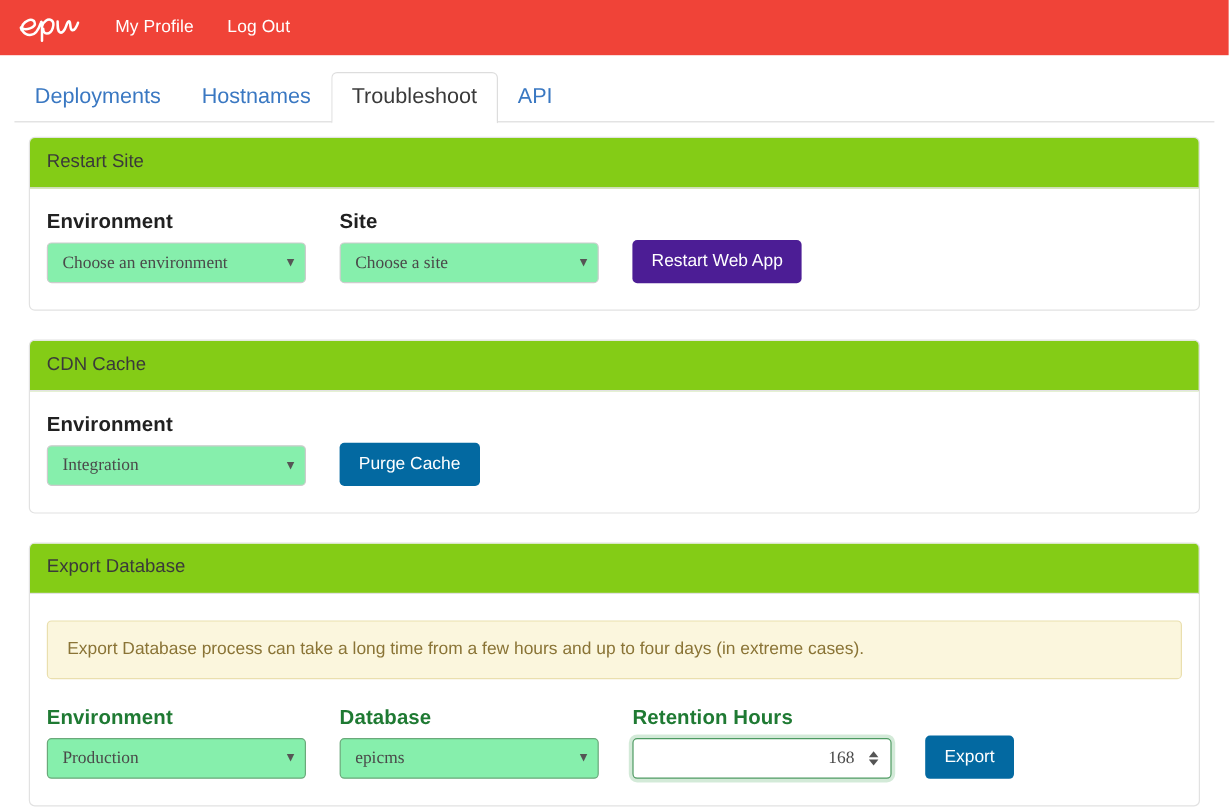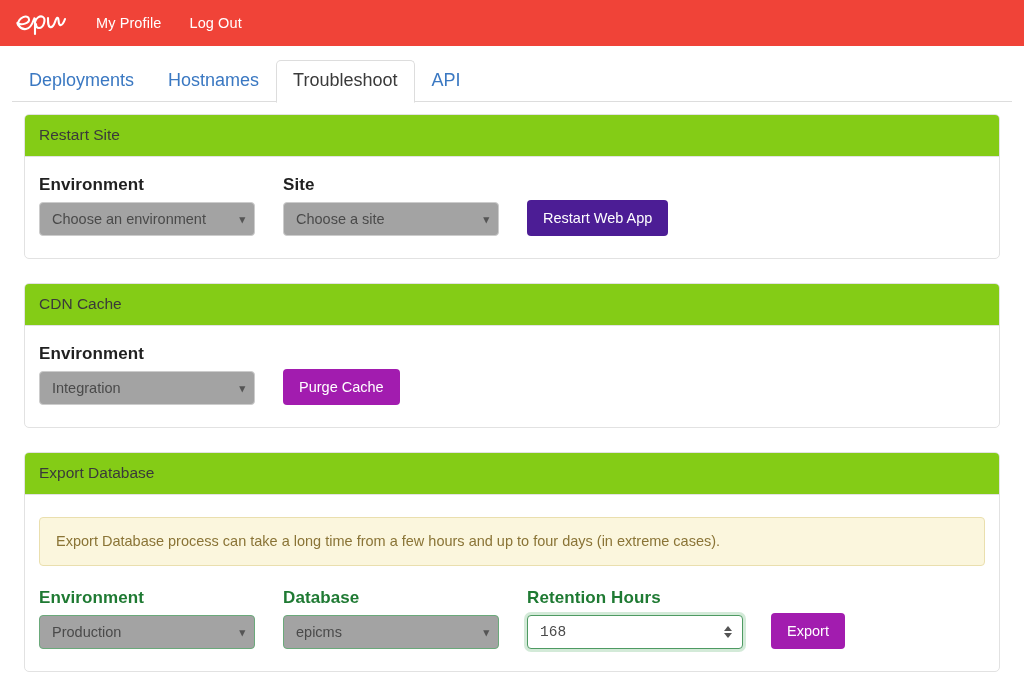--- a/index.html
+++ b/index.html
@@ -127,22 +127,22 @@
   .select-wrap {
     position: relative;
     display: inline-block;
   }
   select.ctl {
     -webkit-appearance: none;
     appearance: none;
     height: 34px;
     border: 1px solid #cccccc;
     border-radius: 4px;
-    background: #a3a3a3;
-    font-family: Liberation Sans, sans-serif;
+    background: #86efac;
+    font-family: Liberation Serif, serif;
     font-size: 14.5px;
     color: #4a4a4a;
     padding: 0 30px 0 12px;
     line-height: 32px;
     outline: none;
   }
   .chev {
     position: absolute;
     right: 10px;
     top: 50%;
@@ -163,25 +163,26 @@
   .num-wrap {
     position: relative;
     display: inline-block;
   }
   input.ctl-num {
     height: 34px;
     width: 216px;
     border: 1px solid #cccccc;
     border-radius: 4px;
     background: #ffffff;
-    font-family: Liberation Mono, monospace;
+    font-family: Liberation Serif, serif;
     font-size: 14.5px;
     color: #4a4a4a;
     padding: 0 30px 0 12px;
     outline: none;
+    text-align: right;
   }
   .spinner {
     position: absolute;
     right: 11px;
     top: 50%;
     transform: translateY(-50%);
     display: flex;
     flex-direction: column;
     align-items: center;
     gap: 2px;
@@ -202,21 +203,21 @@
     border-radius: 4px;
     font-family: "Liberation Sans", sans-serif;
     font-size: 14.5px;
     color: #ffffff;
     height: 36px;
     padding: 0 16px;
     cursor: pointer;
     white-space: nowrap;
   }
   .btn-muted  { background: #4c1d95; }
-  .btn-primary{ background: #a21caf; }
+  .btn-primary{ background: #0369a1; }
 
   
   .valid .field-label { color: #1f7a33; }
   .valid select.ctl,
   .valid input.ctl-num {
     border-color: #6aa97a;
   }
   .valid .focused input.ctl-num,
   input.ctl-num.focused {
     border-color: #4e9a62;

